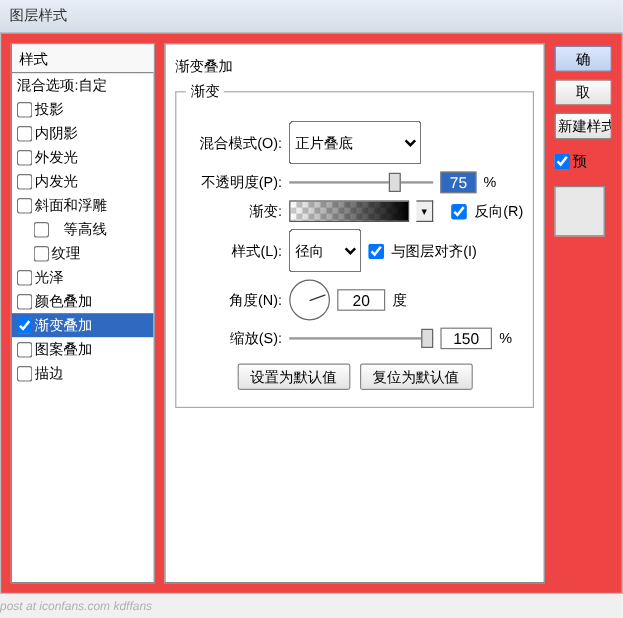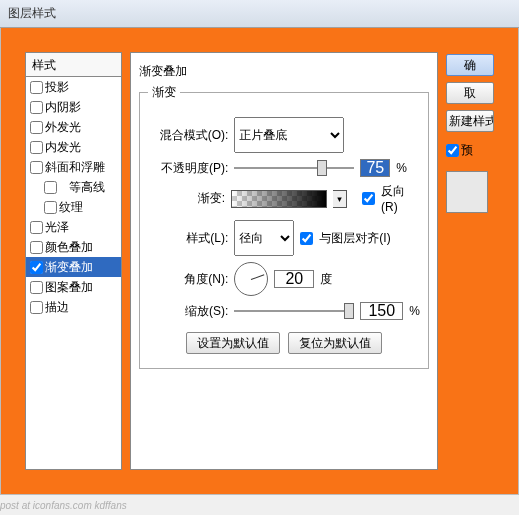--- a/index.html
+++ b/index.html
@@ -1,33 +1,33 @@
 <!DOCTYPE html>
 <html><head>
 <meta charset="utf-8">
 <style>
 * { box-sizing: border-box; margin: 0; padding: 0; }
 body { font-family: "Microsoft YaHei", SimSun, Tahoma, sans-serif; font-size: 12px; background: #fff; }
 .window { width: 519px; height: 515px; background: #f0f0f0; position: relative; }
 .titlebar { height: 28px; background: linear-gradient(#e8eef7,#d4dde8); border-bottom: 1px solid #a0a0a0; display: flex; align-items: center; padding: 0 8px; color: #333; }
-.content { position: absolute; top: 28px; left: 0; right: 0; bottom: 20px; background: #f97316; padding: 24px; display: flex; gap: 8px; border: 1px solid #bcbcbc; border-top: none; }
+.content { position: absolute; top: 28px; left: 0; right: 0; bottom: 20px; background: #ef4444; padding: 8px; display: flex; gap: 8px; border: 1px solid #bcbcbc; border-top: none; }
 .side-panel { width: 120px; border: 1px solid #888; background: #fff; display: flex; flex-direction: column; }
 .side-header { height: 24px; line-height: 24px; padding: 0 6px; border-bottom: 1px solid #888; background: #f8f8f8; }
 .side-list { flex: 1; overflow: auto; }
 .side-item { height: 20px; line-height: 20px; padding: 0 4px; display: flex; align-items: center; gap: 2px; cursor: pointer; }
 .side-item.sel { background: #2f6ac0; color: #fff; }
 .side-item input[type=checkbox] { width: 13px; height: 13px; }
 .main-panel { flex: 1; border: 1px solid #888; background: #fff; padding: 10px 8px; position: relative; }
 .group-title { margin-bottom: 4px; }
 fieldset { border: 1px solid #aaa; padding: 10px 8px 14px 8px; }
 legend { padding: 0 4px; }
 .row { display: flex; align-items: center; margin: 6px 0; gap: 6px; }
 .row label:first-child { width: 80px; text-align: right; display: inline-block; }
 select { height: 36px; font-size: 12px; }
-input[type=text] { height: 18px; font-size: 16px; text-align: center; border: 1px solid #7a7a7a; }
+input[type=text] { height: 18px; font-size: 13px; text-align: center; border: 1px solid #7a7a7a; }
 .slider { -webkit-appearance: none; height: 2px; background: #999; width: 100px; }
 .slider::-webkit-slider-thumb { -webkit-appearance: none; width: 10px; height: 16px; background: #ddd; border: 1px solid #666; }
 .grad-preview { width: 100px; height: 18px; border: 1px solid #555; background: linear-gradient(to right, rgba(0,0,0,0) 0%, #000 100%), repeating-conic-gradient(#ccc 0 25%, #fff 0 50%) 0 0/10px 10px; display: inline-block; }
 .grad-btn { width: 14px; height: 18px; border: 1px solid #555; border-left: none; background: #eee; font-size: 9px; line-height: 16px; text-align: center; }
 .angle-dial { width: 34px; height: 34px; border: 1px solid #666; border-radius: 50%; position: relative; display: inline-block; }
 .angle-dial::after { content: ""; position: absolute; width: 14px; height: 1px; background: #333; top: 50%; left: 50%; transform-origin: left; transform: rotate(-20deg); }
 .btn { height: 22px; padding: 0 10px; background: linear-gradient(#fdfdfd,#e3e3e3); border: 1px solid #888; border-radius: 2px; font-size: 12px; cursor: pointer; }
 .rbtns { width: 48px; display: flex; flex-direction: column; gap: 6px; padding-top: 2px; }
 .rbtns .btn { width: 100%; text-align: center; padding: 0 2px; white-space: nowrap; overflow: hidden; }
 .footer { position: absolute; bottom: 4px; left: 0; right: 0; font-size: 10px; color: #b0b0b0; font-style: italic; }
@@ -40,20 +40,23 @@
 <div class="window">
   <div class="titlebar">
     <span>图层样式</span>
   </div>
 
   <div class="content">
 
     <div class="side-panel">
       <div class="side-header">样式</div>
       <div class="side-list" id="side-list">
+          <div class="side-item">
+            <span>混合选项:自定</span>
+          </div>
           <div class="side-item">
             <input type="checkbox" style="">
             <span>投影</span>
           </div>
           <div class="side-item">
             <input type="checkbox" style="">
             <span>内阴影</span>
           </div>
           <div class="side-item">
             <input type="checkbox" style="">

